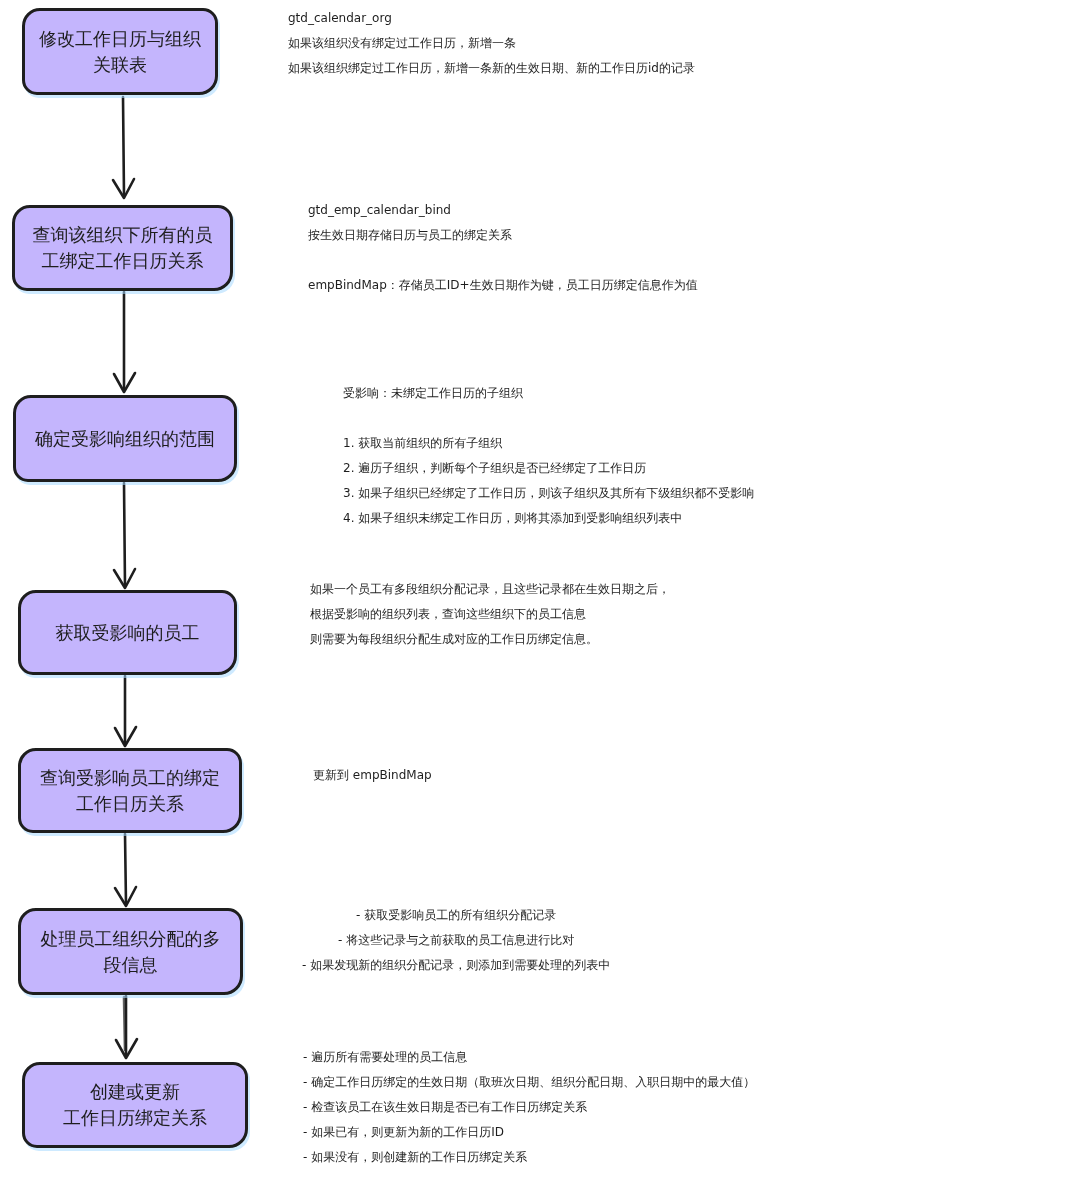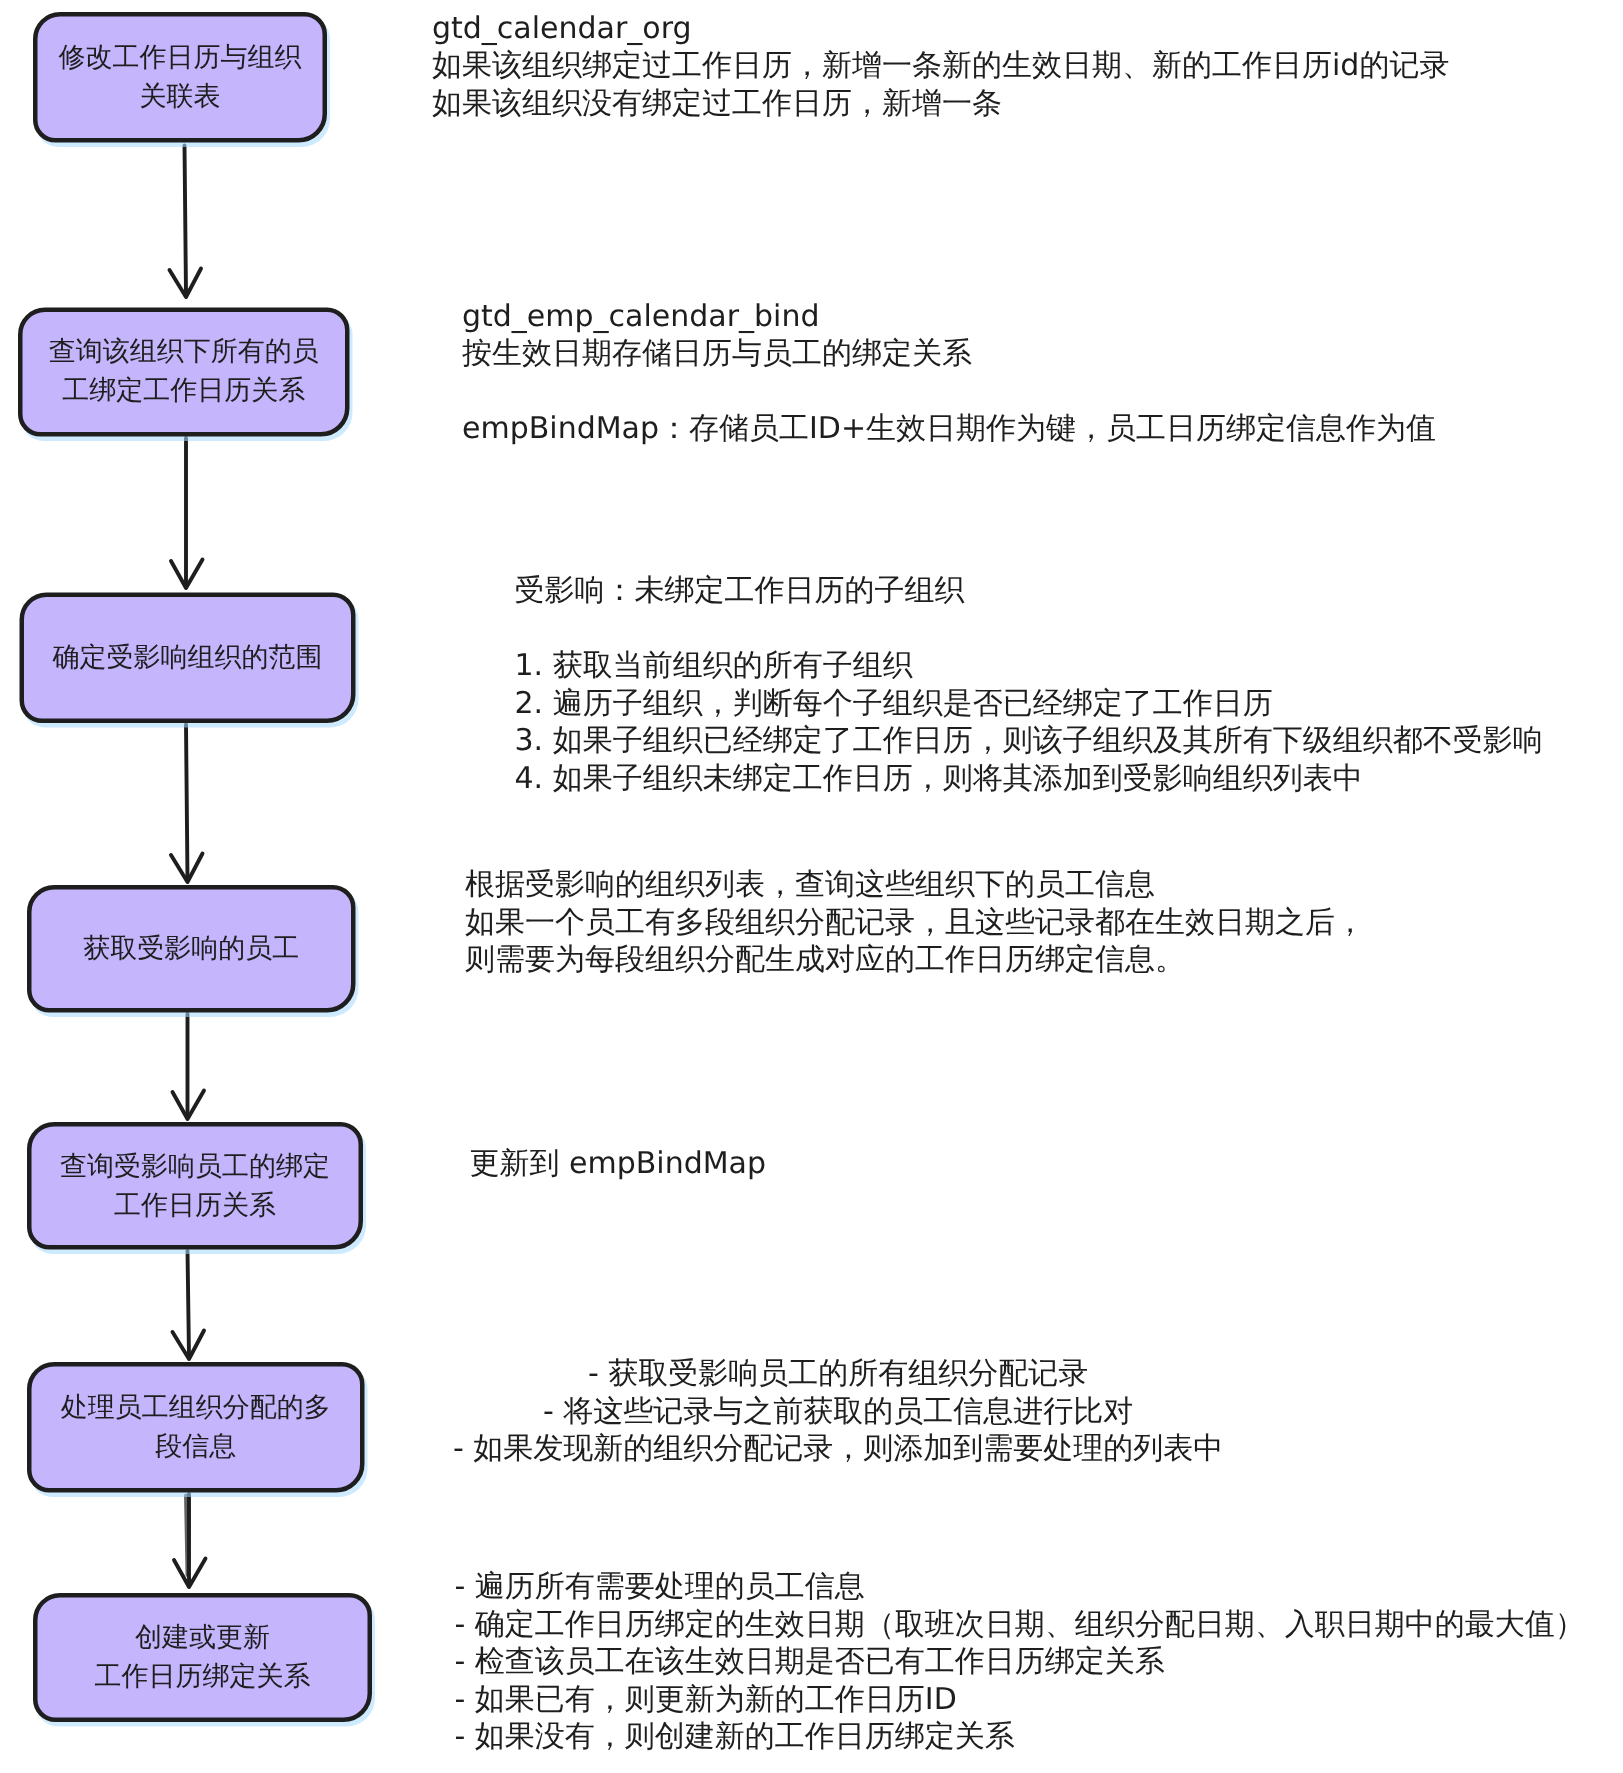--- a/index.html
+++ b/index.html
@@ -37,21 +37,21 @@
   .box-line { white-space: nowrap; }
   .b1 { left: 22px;  top: 8px;    width: 196px; height: 87px; }
   .b2 { left: 12px;  top: 205px;  width: 221px; height: 86px; }
   .b3 { left: 13px;  top: 395px;  width: 224px; height: 87px; }
   .b4 { left: 18px;  top: 590px;  width: 219px; height: 85px; }
   .b5 { left: 18px;  top: 748px;  width: 224px; height: 85px; }
   .b6 { left: 18px;  top: 908px;  width: 225px; height: 87px; }
   .b7 { left: 22px;  top: 1062px; width: 226px; height: 86px; }
   .note {
     position: absolute;
-    font-size: 20px;
+    font-size: 12px;
     line-height: 25px;
     white-space: nowrap;
   }
   .note-line { min-height: 25px; }
   .n1 { left: 288px; top: 6px; }
   .n2 { left: 288px; top: 198px; margin-left: 20px; }
   .n3 { left: 308px; top: 381px; margin-left: 35px; }
   .n4 { left: 310px; top: 577px; }
   .n5 { left: 313px; top: 763px; }
   .n6 { left: 302px; top: 903px; text-align: center; }
@@ -120,43 +120,43 @@
     <div class="box-line">段信息</div>
   </div>
 
   <div class="box b7">
     <div class="box-line">创建或更新</div>
     <div class="box-line">工作日历绑定关系</div>
   </div>
 
   <div class="note n1">
     <div class="note-line">gtd_calendar_org</div>
+    <div class="note-line">如果该组织没有绑定过工作日历，新增一条</div>
     <div class="note-line">如果该组织绑定过工作日历，新增一条新的生效日期、新的工作日历id的记录</div>
-    <div class="note-line">如果该组织没有绑定过工作日历，新增一条</div>
   </div>
 
   <div class="note n2">
     <div class="note-line">gtd_emp_calendar_bind</div>
     <div class="note-line">按生效日期存储日历与员工的绑定关系</div>
     <div class="note-line"></div>
     <div class="note-line">empBindMap：存储员工ID+生效日期作为键，员工日历绑定信息作为值</div>
   </div>
 
   <div class="note n3">
     <div class="note-line">受影响：未绑定工作日历的子组织</div>
     <div class="note-line"></div>
     <div class="note-line">1. 获取当前组织的所有子组织</div>
     <div class="note-line">2. 遍历子组织，判断每个子组织是否已经绑定了工作日历</div>
     <div class="note-line">3. 如果子组织已经绑定了工作日历，则该子组织及其所有下级组织都不受影响</div>
     <div class="note-line">4. 如果子组织未绑定工作日历，则将其添加到受影响组织列表中</div>
   </div>
 
   <div class="note n4">
+    <div class="note-line">如果一个员工有多段组织分配记录，且这些记录都在生效日期之后，</div>
     <div class="note-line">根据受影响的组织列表，查询这些组织下的员工信息</div>
-    <div class="note-line">如果一个员工有多段组织分配记录，且这些记录都在生效日期之后，</div>
     <div class="note-line">则需要为每段组织分配生成对应的工作日历绑定信息。</div>
   </div>
 
   <div class="note n5">
     <div class="note-line">更新到 empBindMap</div>
   </div>
 
   <div class="note n6">
     <div class="note-line">- 获取受影响员工的所有组织分配记录</div>
     <div class="note-line">- 将这些记录与之前获取的员工信息进行比对</div>

